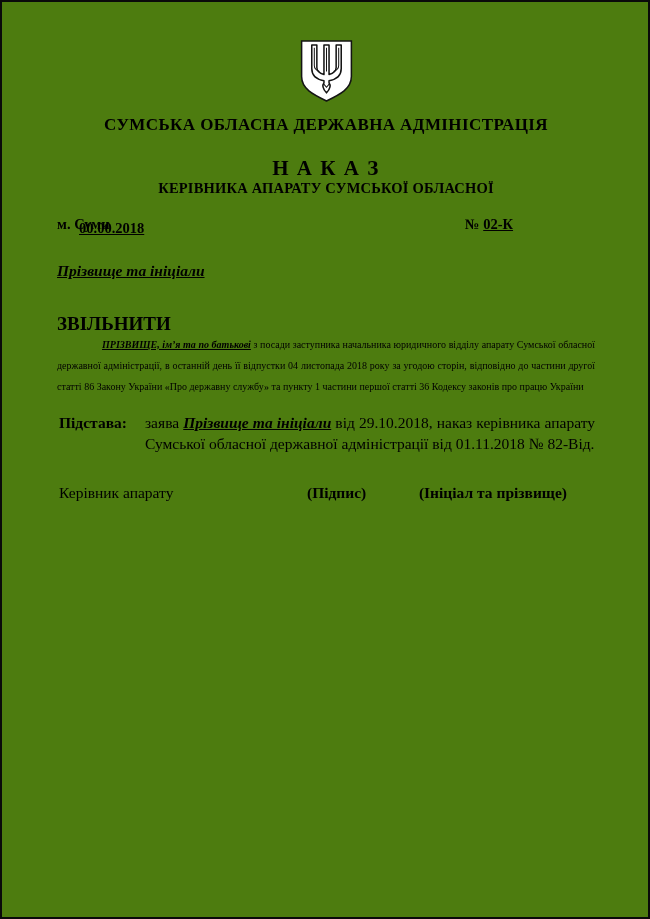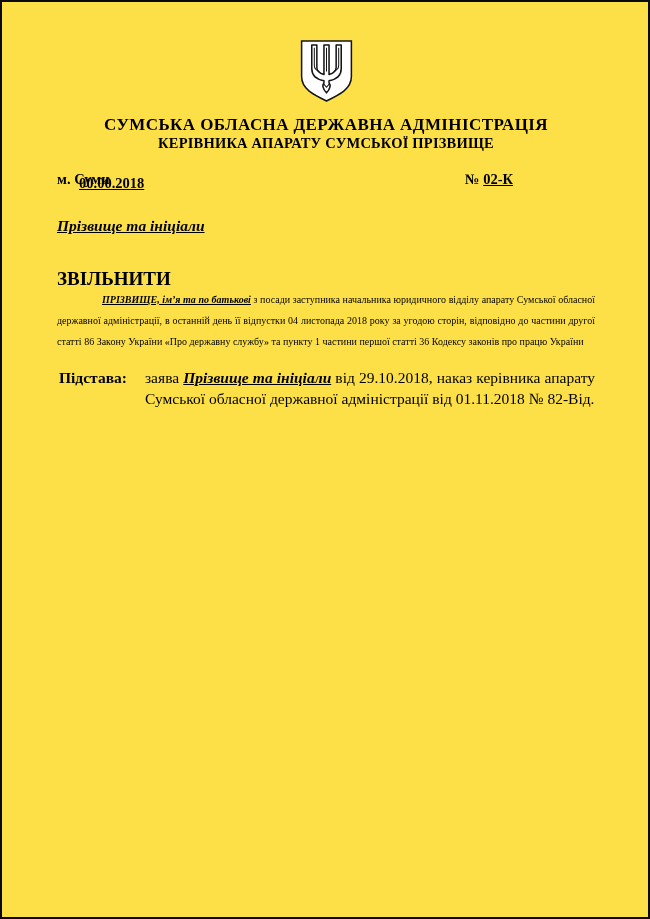--- a/index.html
+++ b/index.html
@@ -4,21 +4,21 @@
 <style>
   * { margin: 0; padding: 0; box-sizing: border-box; }
   html, body { background: #ffffff; }
   body {
     width: 650px; height: 919px;
     font-family: "Liberation Serif", "DejaVu Serif", serif;
     color: #000000;
   }
   .page {
     width: 650px; height: 919px;
-    background: #fde047;
+    background: #4d7c0f;
     border: 2px solid #0a0a0a;
     padding: 37px 53px 0 55px;
     position: relative;
     overflow: hidden;
   }
   .emblem-wrap { text-align: center; height: 64px; }
   .emblem-wrap svg { width: 57px; height: 64px; }
 
   .org-name {
     margin-top: 12px;
@@ -112,35 +112,41 @@
         <path d="M6 4 H104 V74 C104 98 82 109 55 122 C28 109 6 98 6 74 Z" fill="#ffffff" stroke="#141414" stroke-width="3"></path>
         <path d="M26 12 H36 V56 Q36 66 50 70 L50 12 H60 L60 70 Q74 66 74 56 V12 H84 V58 Q84 78 60 82 L60 86 Q66 94 55 106 Q44 94 50 86 L50 82 Q26 78 26 58 Z" fill="none" stroke="#141414" stroke-width="3" stroke-linejoin="round"></path>
         <path d="M31 17 V52 Q31 60 41 64 M79 17 V52 Q79 60 69 64 M55 17 V64" fill="none" stroke="#141414" stroke-width="2"></path>
         <path d="M49 88 L55 95 L61 88" fill="none" stroke="#141414" stroke-width="2"></path>
       </svg>
     </span>
   </div>
 
   <div class="org-name">СУМСЬКА ОБЛАСНА ДЕРЖАВНА АДМІНІСТРАЦІЯ</div>
 
-  <div class="issuer">КЕРІВНИКА АПАРАТУ СУМСЬКОЇ ПРІЗВИЩЕ</div>
+  <div class="doc-type">Н А К А З</div>
+  <div class="issuer">КЕРІВНИКА АПАРАТУ СУМСЬКОЇ ОБЛАСНОЇ</div>
 
   <div class="meta-row">
     <span class="meta-date">00.00.2018</span>
     <span class="meta-city">м. Суми</span>
     <span class="meta-num"><span>№ </span><span class="num-val">02-К</span></span>
   </div>
 
   <div class="subject">
     <div class="person">Прізвище та ініціали</div>
   </div>
 
   <div class="order-block">
     <div class="order-action">ЗВІЛЬНИТИ</div>
     <p class="order-par"><span class="person">ПРІЗВИЩЕ, ім’я та по батькові</span><span> з посади заступника начальника юридичного відділу апарату Сумської обласної державної адміністрації, в останній день її відпустки 04 листопада 2018 року за угодою сторін, відповідно до частини другої статті 86 Закону України «Про державну службу» та пункту 1 частини першої статті 36 Кодексу законів про працю України</span></p>
   </div>
 
   <p class="basis">
     <span class="basis-label">Підстава:</span><span>заява </span><span class="person">Прізвище та ініціали</span><span> від 29.10.2018, наказ керівника апарату Сумської обласної державної адміністрації від 01.11.2018 № 82-Від.</span>
   </p>
 
+  <div class="sign-row">
+    <span class="sign-role">Керівник апарату</span>
+    <span class="sign-sig">(Підпис)</span>
+    <span class="sign-name">(Ініціал та прізвище)</span>
+  </div>
 
 </div>
 
 </body></html>

